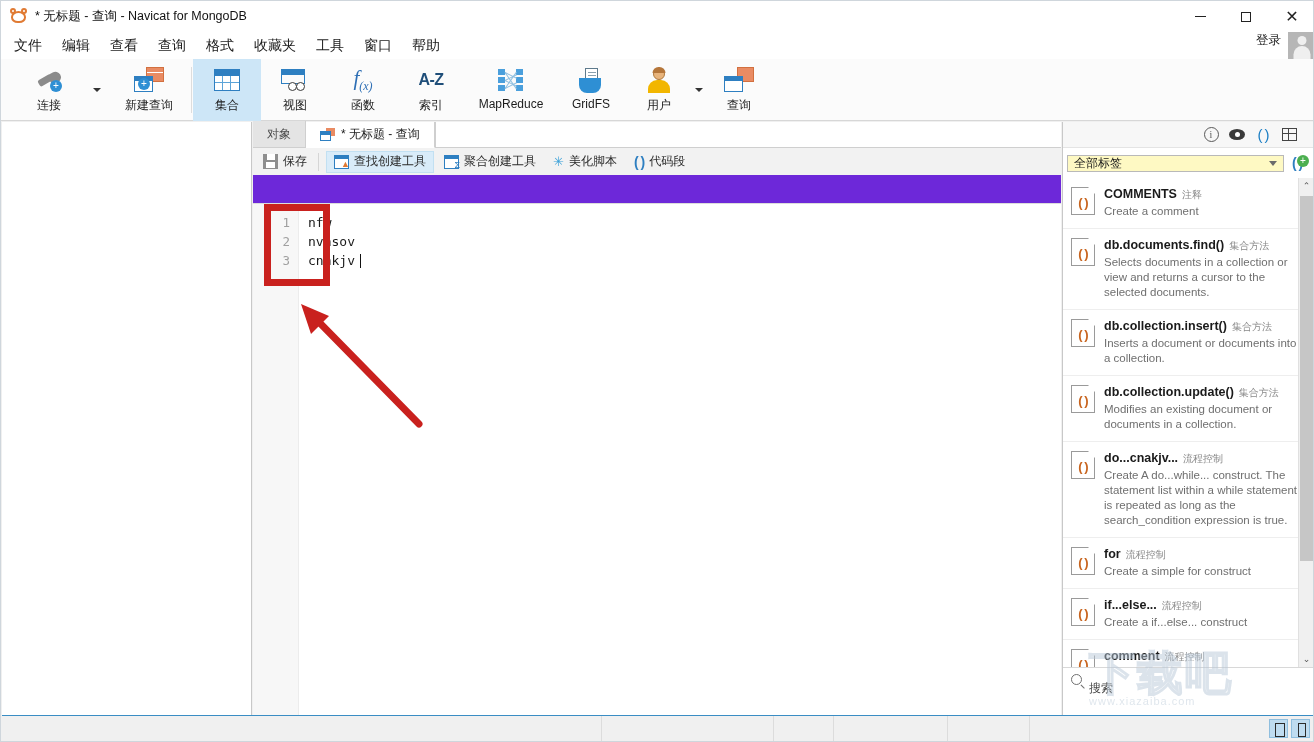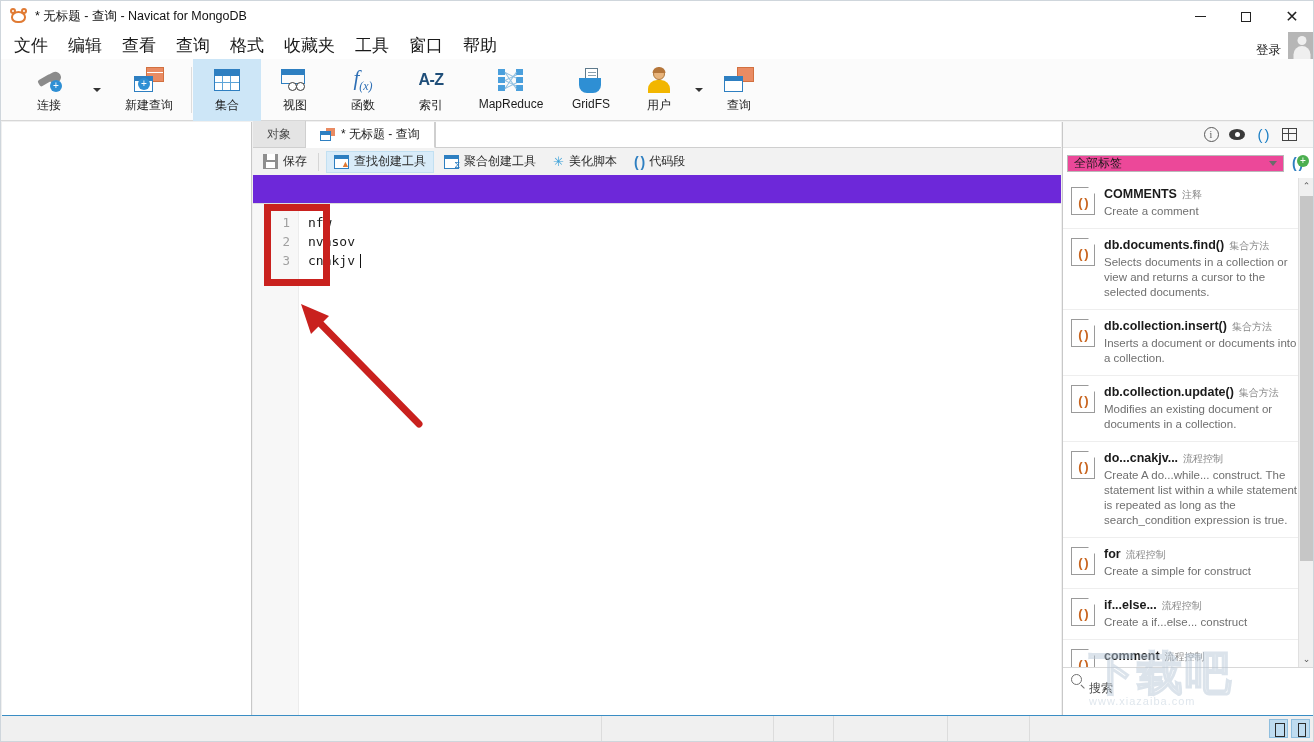--- a/index.html
+++ b/index.html
@@ -52,26 +52,26 @@
   .winbtn.max span { display: block; width: 10px; height: 10px; border: 1px solid #222; }
   .winbtn.close { font-size: 16px; font-weight: 300; }
 
   
   .menubar {
     position: absolute; left: 0; top: 31px; width: 1314px; height: 27px;
     background: #ffffff;
     display: flex; align-items: center;
   }
   .menu-item {
-    font-size: 17px; color: #1a1a1a; padding: 4px 10px; white-space: nowrap;
+    font-size: 14px; color: #1a1a1a; padding: 4px 10px; white-space: nowrap;
   }
   .menu-item:first-child { margin-left: 3px; }
   .menubar .login-area {
     position: absolute; right: 0; top: 0; height: 27px;
-    display: flex; align-items: flex-end;
+    display: flex; align-items: flex-start;
   }
   .login-label { font-size: 12.5px; color: #1a1a1a; margin-right: 7px; }
   .avatar {
     width: 27px; height: 27px; background: #b6b6b6; position: relative; overflow: hidden;
   }
   .avatar .a-head {
     position: absolute; left: 50%; top: 4px; transform: translateX(-50%);
     width: 9px; height: 9px; border-radius: 50%; background: #efefef;
   }
   .avatar .a-body {
@@ -275,21 +275,21 @@
   .ico-brace { color: #1d7fc4; font-size: 15px; letter-spacing: -1px; font-weight: 500; }
   .ico-tbl { width: 15px; height: 13px; border: 1.4px solid #444; position: relative; }
   .ico-tbl:before { content: ""; position: absolute; left: 0; right: 0; top: 3.5px; height: 1.2px; background: #444; }
   .ico-tbl:after { content: ""; position: absolute; left: 5.5px; top: 0; bottom: 0; width: 1.2px; background: #444; }
 
   .rp-filter {
     height: 30px; display: flex; align-items: center; padding: 0 4px;
     background: #ffffff;
   }
   .filter-combo {
-    flex: 1 1 auto; height: 17px; background: #ec4899; border: 1px solid #b9b9b9;
+    flex: 1 1 auto; height: 17px; background: #fef9c3; border: 1px solid #b9b9b9;
     display: flex; align-items: center; padding: 0 6px; font-size: 12px; color: #1a1a1a;
   }
   .filter-combo .lbl { flex: 1 1 auto; }
   .rp-addbtn { width: 26px; display: flex; align-items: center; justify-content: center; position: relative; }
 
   .rp-list {
     position: absolute; left: 0; top: 56px; right: 0; bottom: 50px;
     overflow: hidden; background: #ffffff;
   }
   .snippet {

